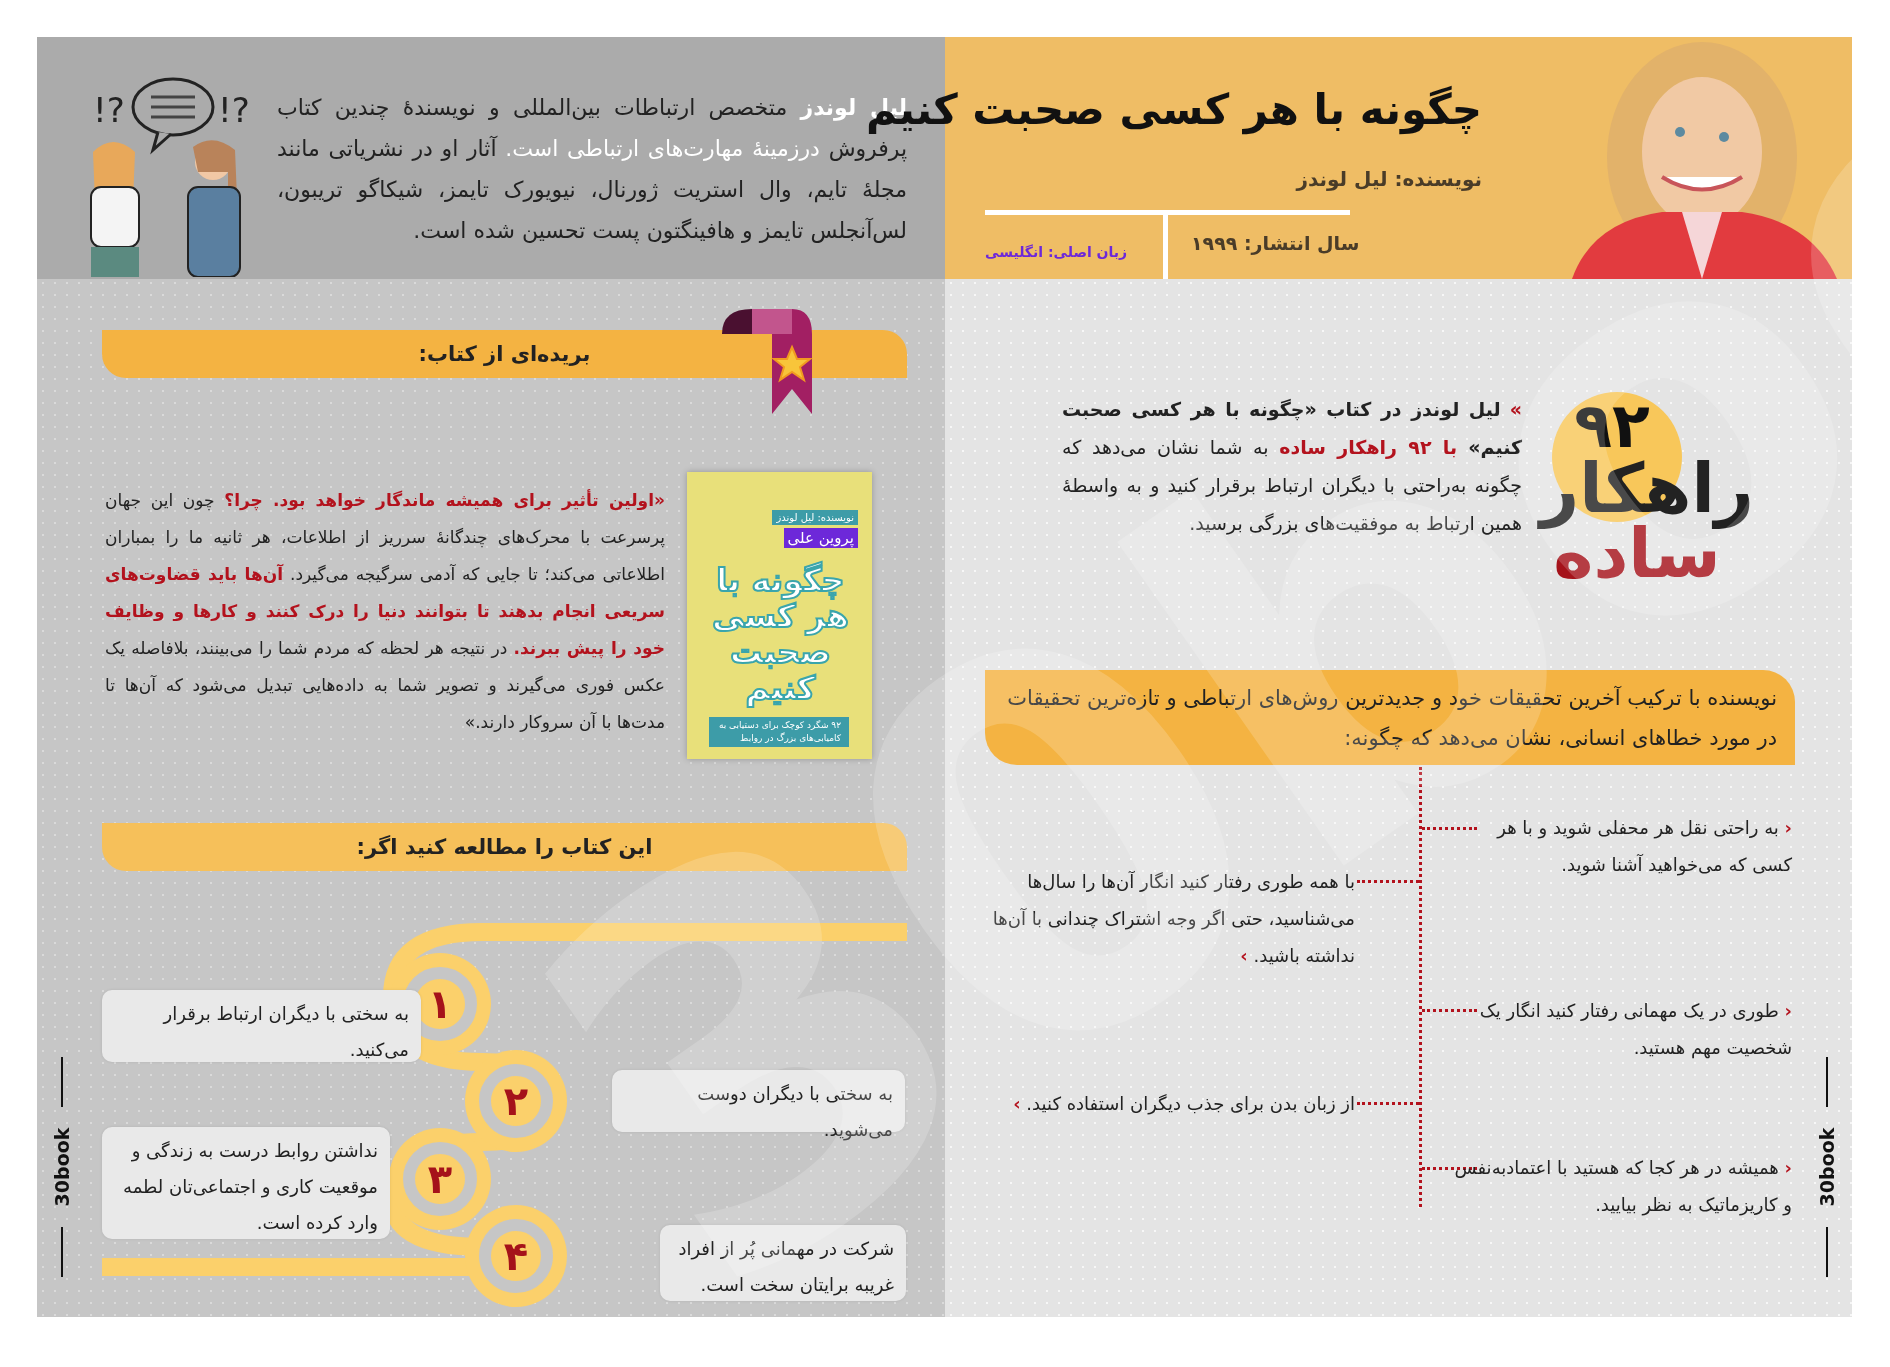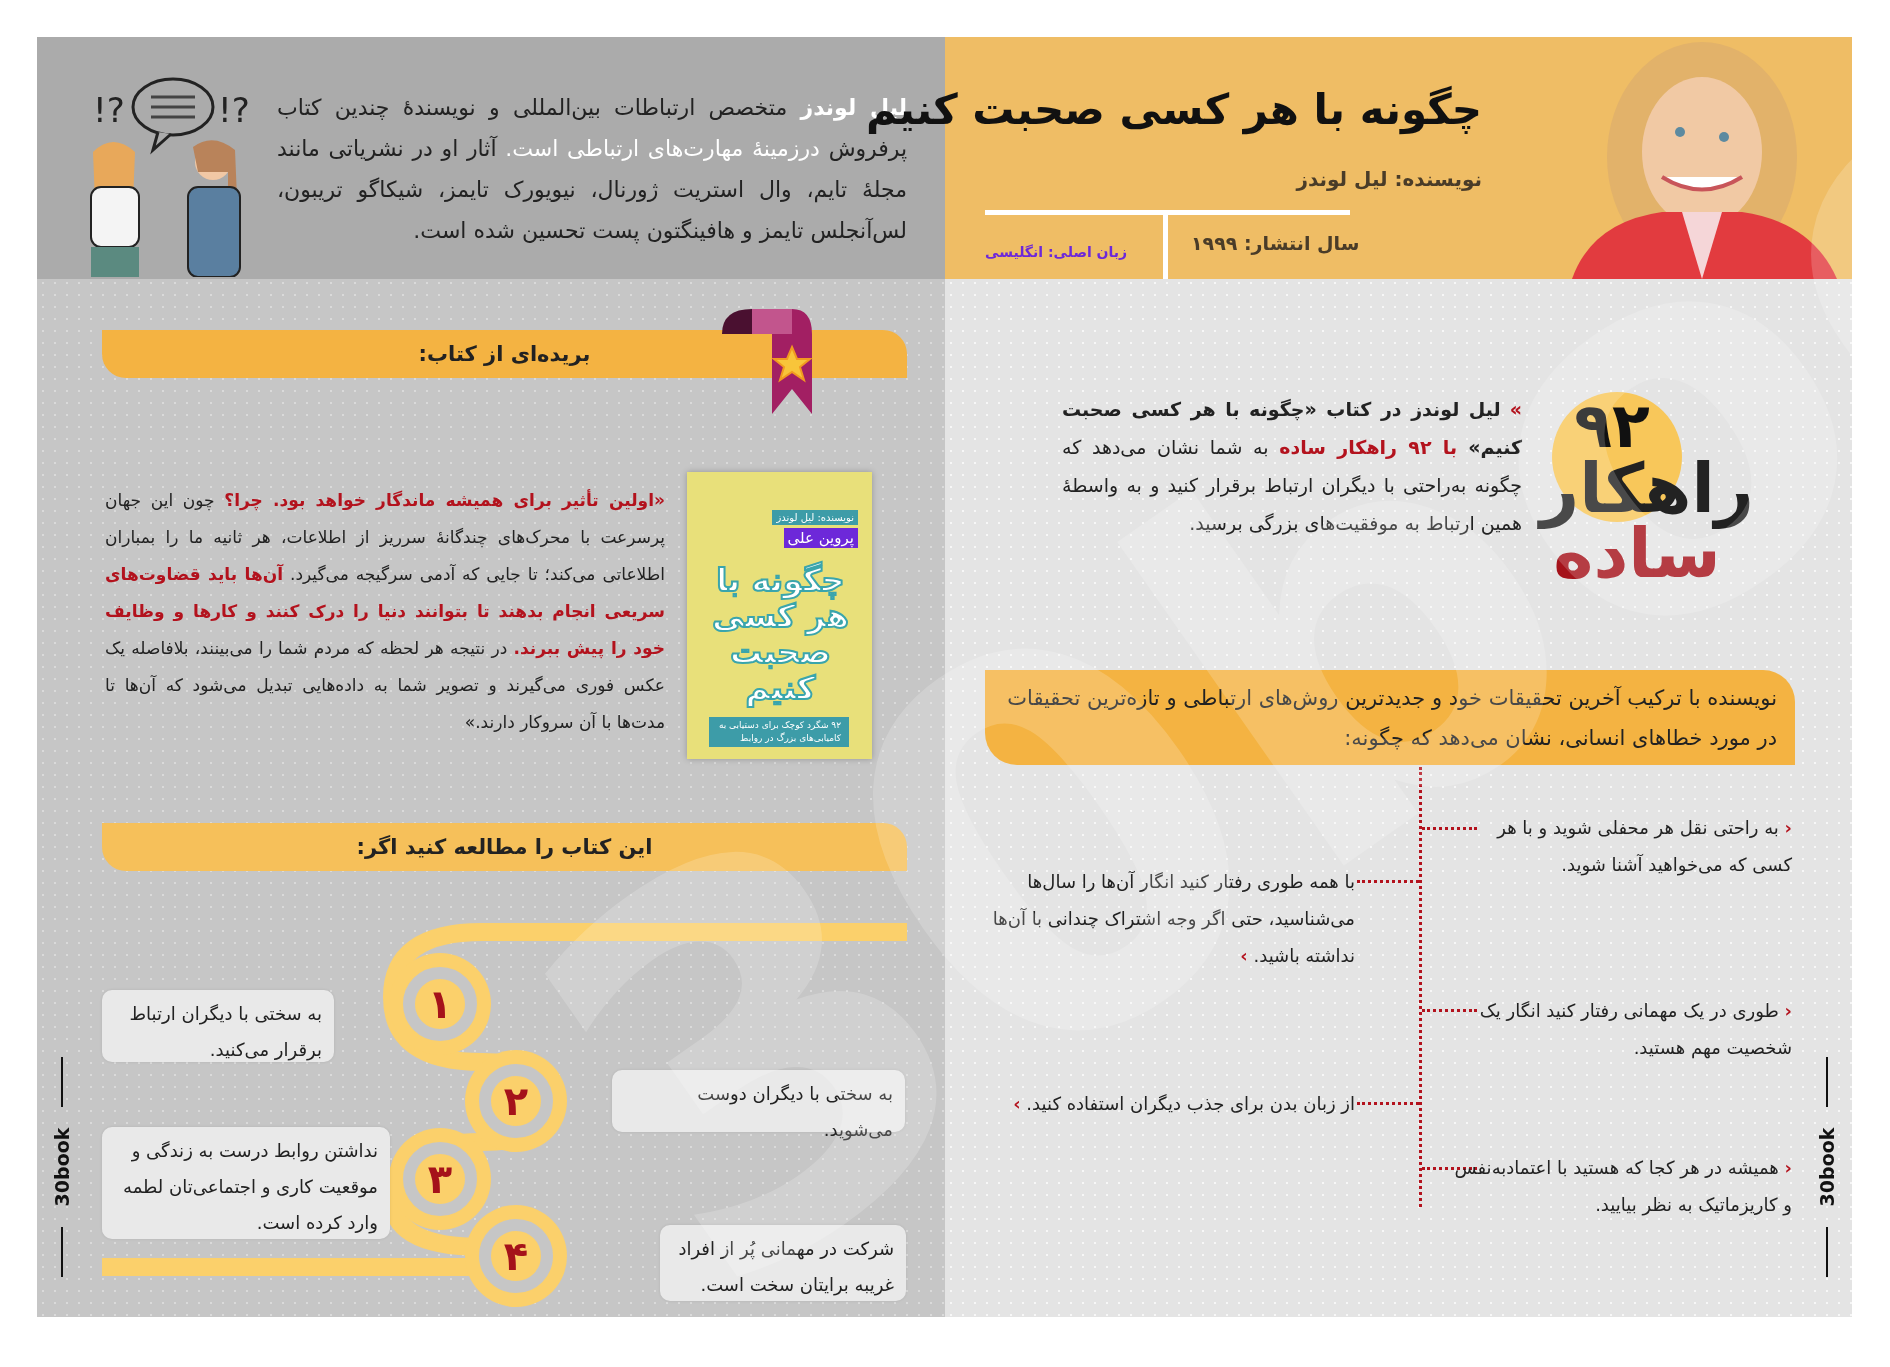--- a/index.html
+++ b/index.html
@@ -200,21 +200,21 @@
     <div class="num-circle" style="left:442px; top:1027px;">
         <span>۲</span>
       </div>
     <div class="num-circle" style="left:366px; top:1105px;">
         <span>۳</span>
       </div>
     <div class="num-circle" style="left:442px; top:1182px;">
         <span>۴</span>
       </div>
 
-    <div class="reason-card" style="left:65px; top:953px; width:232px; height:72px;"><span>به سختی با دیگران ارتباط برقرار می‌کنید.</span></div>
+    <div class="reason-card" style="left:65px; top:953px; width:319px; height:72px;"><span>به سختی با دیگران ارتباط برقرار می‌کنید.</span></div>
     <div class="reason-card" style="left:65px; top:1090px; width:288px; height:112px;"><span>نداشتن روابط درست به زندگی و موقعیت کاری و اجتماعی‌تان لطمه وارد کرده است.</span></div>
     <div class="reason-card" style="left:575px; top:1033px; width:293px; height:62px;"><span>به سختی با دیگران دوست می‌شوید.</span></div>
     <div class="reason-card" style="left:575px; top:1188px; width:246px; height:76px;margin-left:48px;"><span>شرکت در مهمانی پُر از افراد غریبه برایتان سخت است.</span></div>
 
     <div class="brand-side" style="left:10px; top:1020px;">
       <div class="bar" style="top:0; height:50px;"></div>
       <div class="bar" style="bottom:0; height:50px;"></div>
       <span class="txt">30book</span>
     </div>
   </div>

